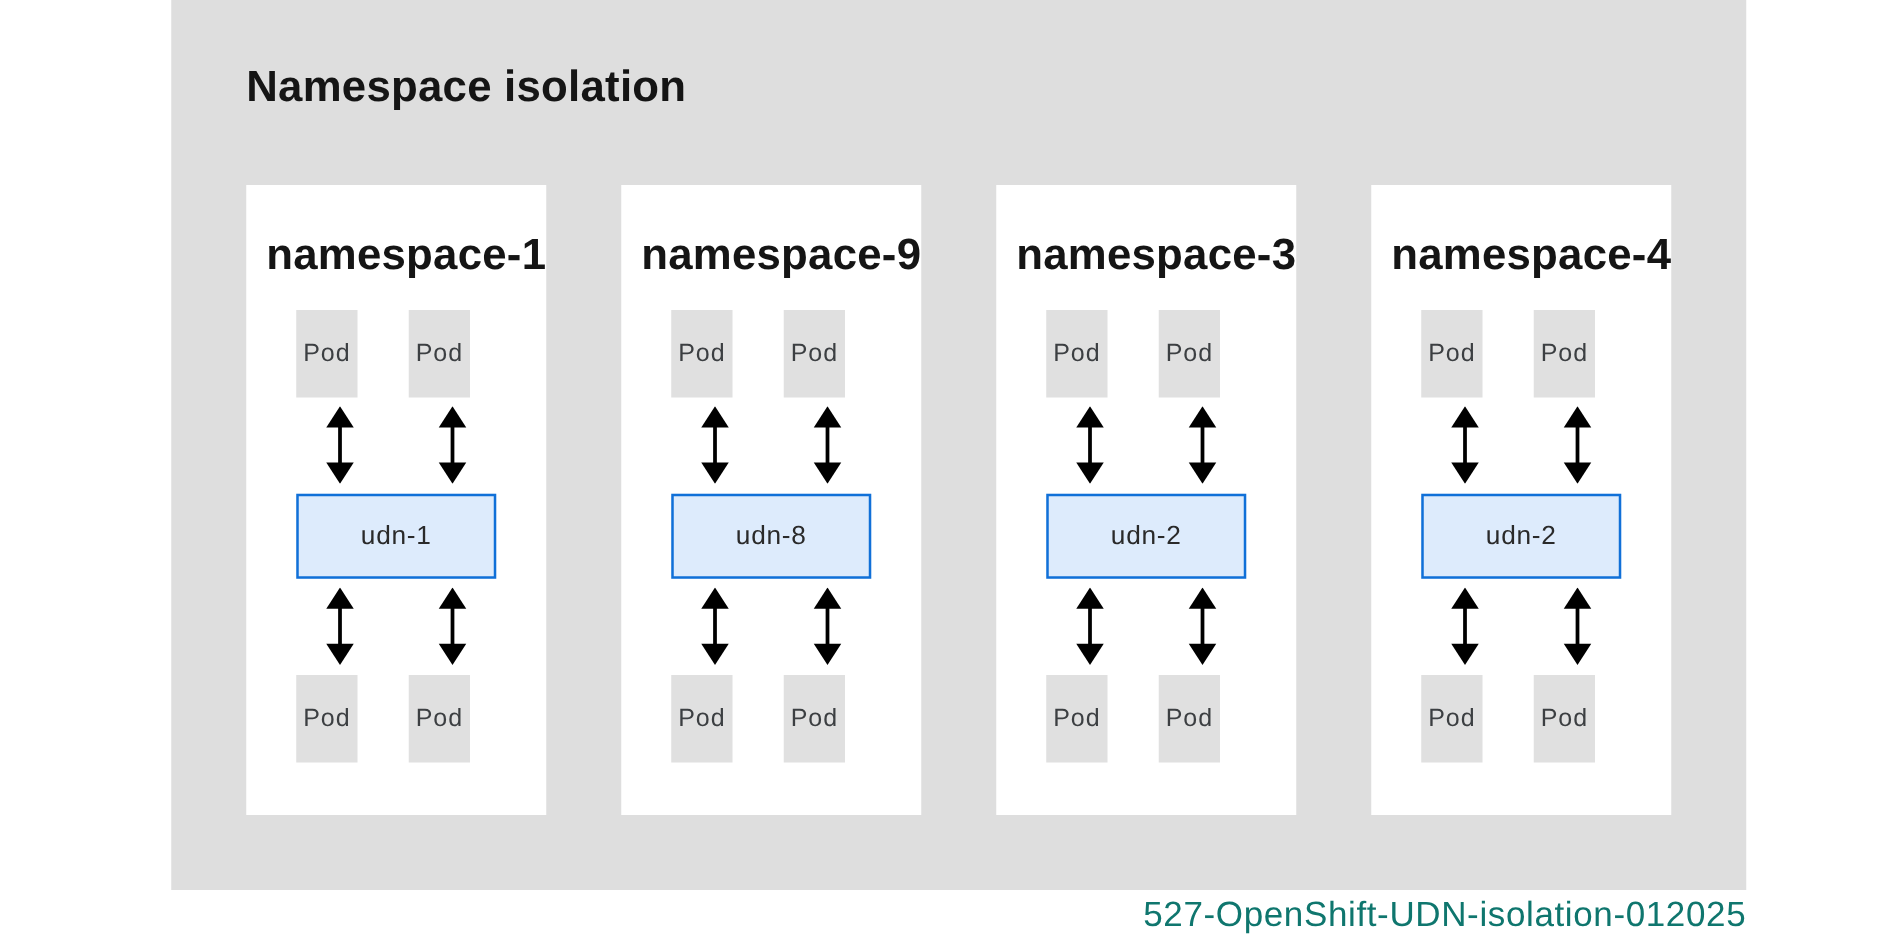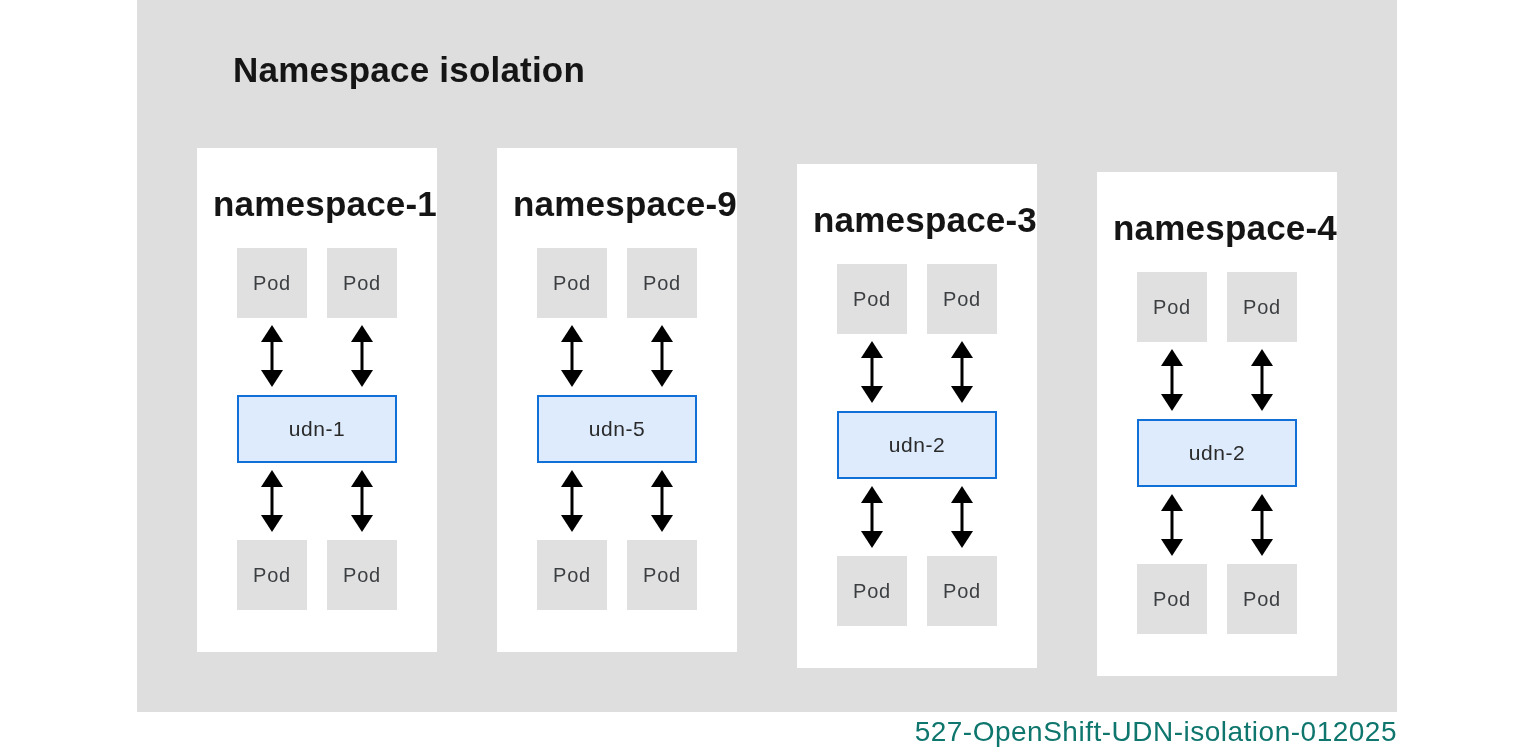--- a/index.html
+++ b/index.html
@@ -10,37 +10,37 @@
     position: relative; overflow: hidden;
   }
   .canvas { position: absolute; left: 0; top: 0; width: 1520px; height: 752px; background: #ffffff; }
   .stage {
     position: absolute; left: 137px; top: 0; width: 1260px; height: 712px;
     background: #dedede;
   }
   .main-title {
     position: absolute; left: 60px; top: 52px;
     font-size: 35px; font-weight: 700; color: #151515;
-    letter-spacing: 0.2px; line-height: 36px; margin-left: 36px;
+    letter-spacing: 0.2px; line-height: 36px;
   }
   .panel {
     position: absolute; top: 148px; width: 240px; height: 504px;
     background: #ffffff;
   }
   .panel-1 { left: 60px; }
   .panel-2 { left: 360px; }
-  .panel-3 { left: 660px; margin-top: 16px; }
-  .panel-4 { left: 960px; margin-top: 24px; }
+  .panel-3 { left: 660px; }
+  .panel-4 { left: 960px; }
   .panel-title {
     position: absolute; top: 36px; left: 0; width: 100%;
     text-align: right; font-size: 35px; font-weight: 700; color: #151515;
     letter-spacing: 0.2px;
   }
   .pod {
-    position: absolute; width: 70px; height: 70px; background: #e0e0e0;
+    position: absolute; width: 49px; height: 70px; background: #e0e0e0;
     display: flex; align-items: center; justify-content: center;
     font-size: 20px; color: #3c3f42; letter-spacing: 0.8px;
   }
   .pod.col-a { left: 40px; }
   .pod.col-b { left: 130px; }
   .pod.row-top { top: 100px; }
   .pod.row-bottom { top: 392px; }
   .udn {
     position: absolute; left: 40px; top: 247px; width: 160px; height: 68px;
     background: #ddebfc; border: 2px solid #1070d8;
@@ -117,21 +117,21 @@
             <rect x="10.5" y="12" width="3" height="38"></rect>
           </svg>
       </div>
       <div class="arrow row-upper col-b">
         <svg viewBox="0 0 24 62">
             <polygon points="12,0 23,17 1,17"></polygon>
             <polygon points="12,62 23,45 1,45"></polygon>
             <rect x="10.5" y="12" width="3" height="38"></rect>
           </svg>
       </div>
-      <div class="udn">udn-5</div>
+      <div class="udn">udn-8</div>
       <div class="arrow row-lower col-a">
         <svg viewBox="0 0 24 62">
             <polygon points="12,0 23,17 1,17"></polygon>
             <polygon points="12,62 23,45 1,45"></polygon>
             <rect x="10.5" y="12" width="3" height="38"></rect>
           </svg>
       </div>
       <div class="arrow row-lower col-b">
         <svg viewBox="0 0 24 62">
             <polygon points="12,0 23,17 1,17"></polygon>

